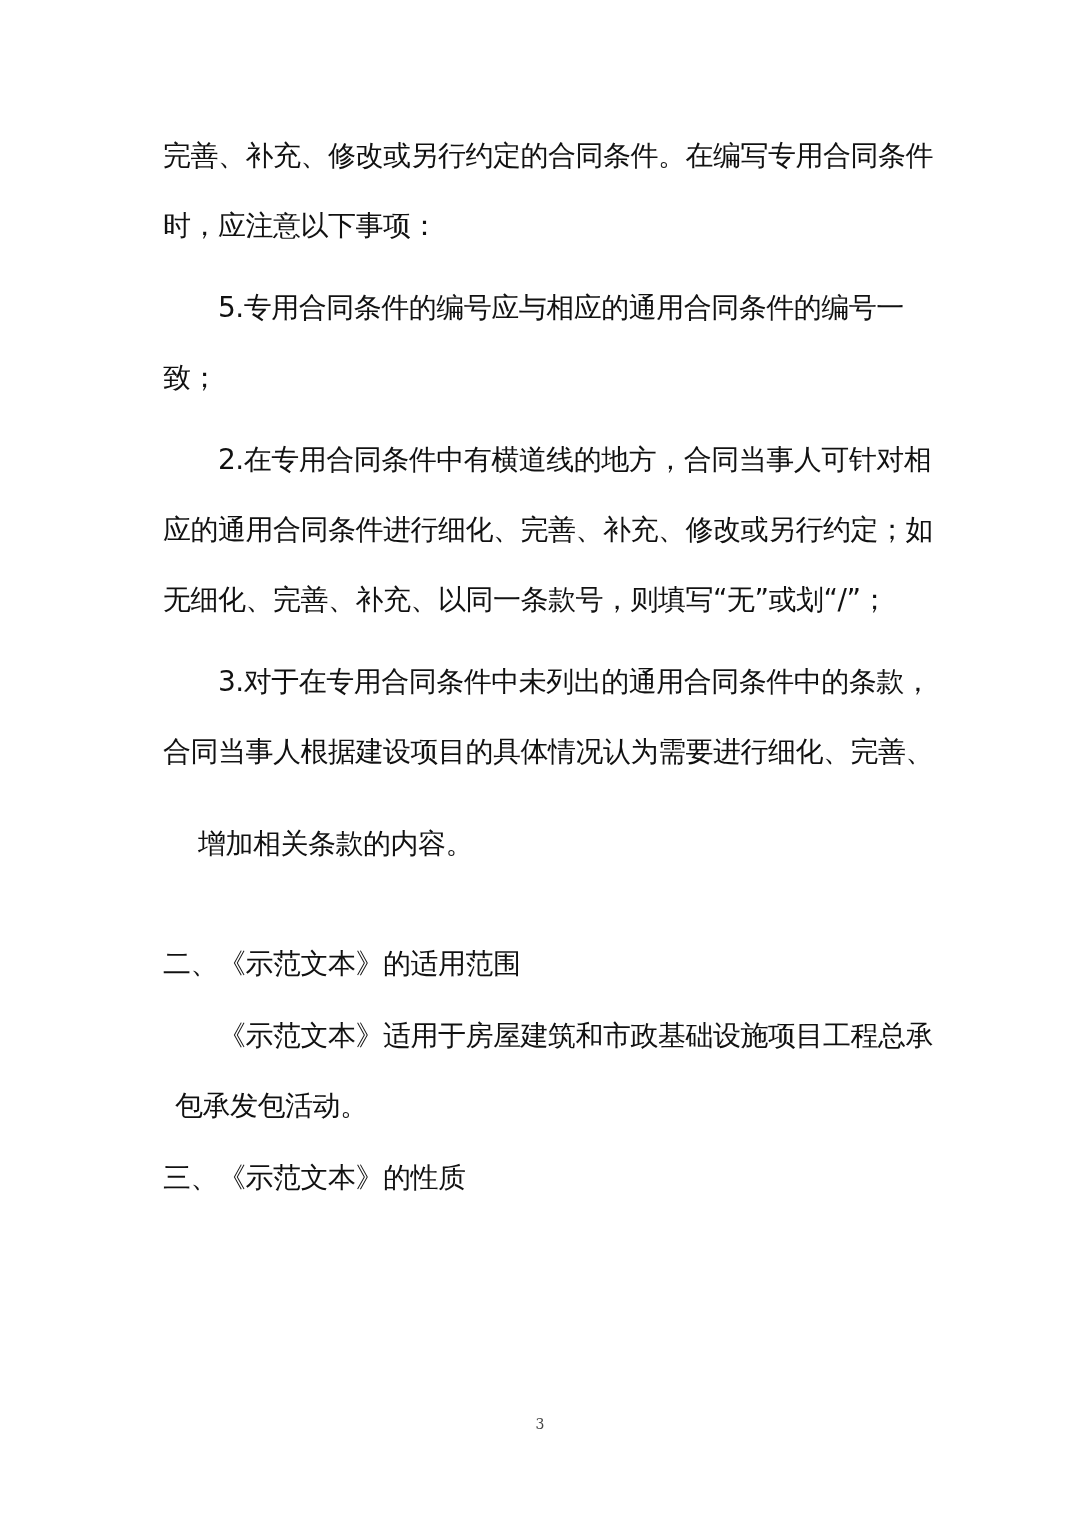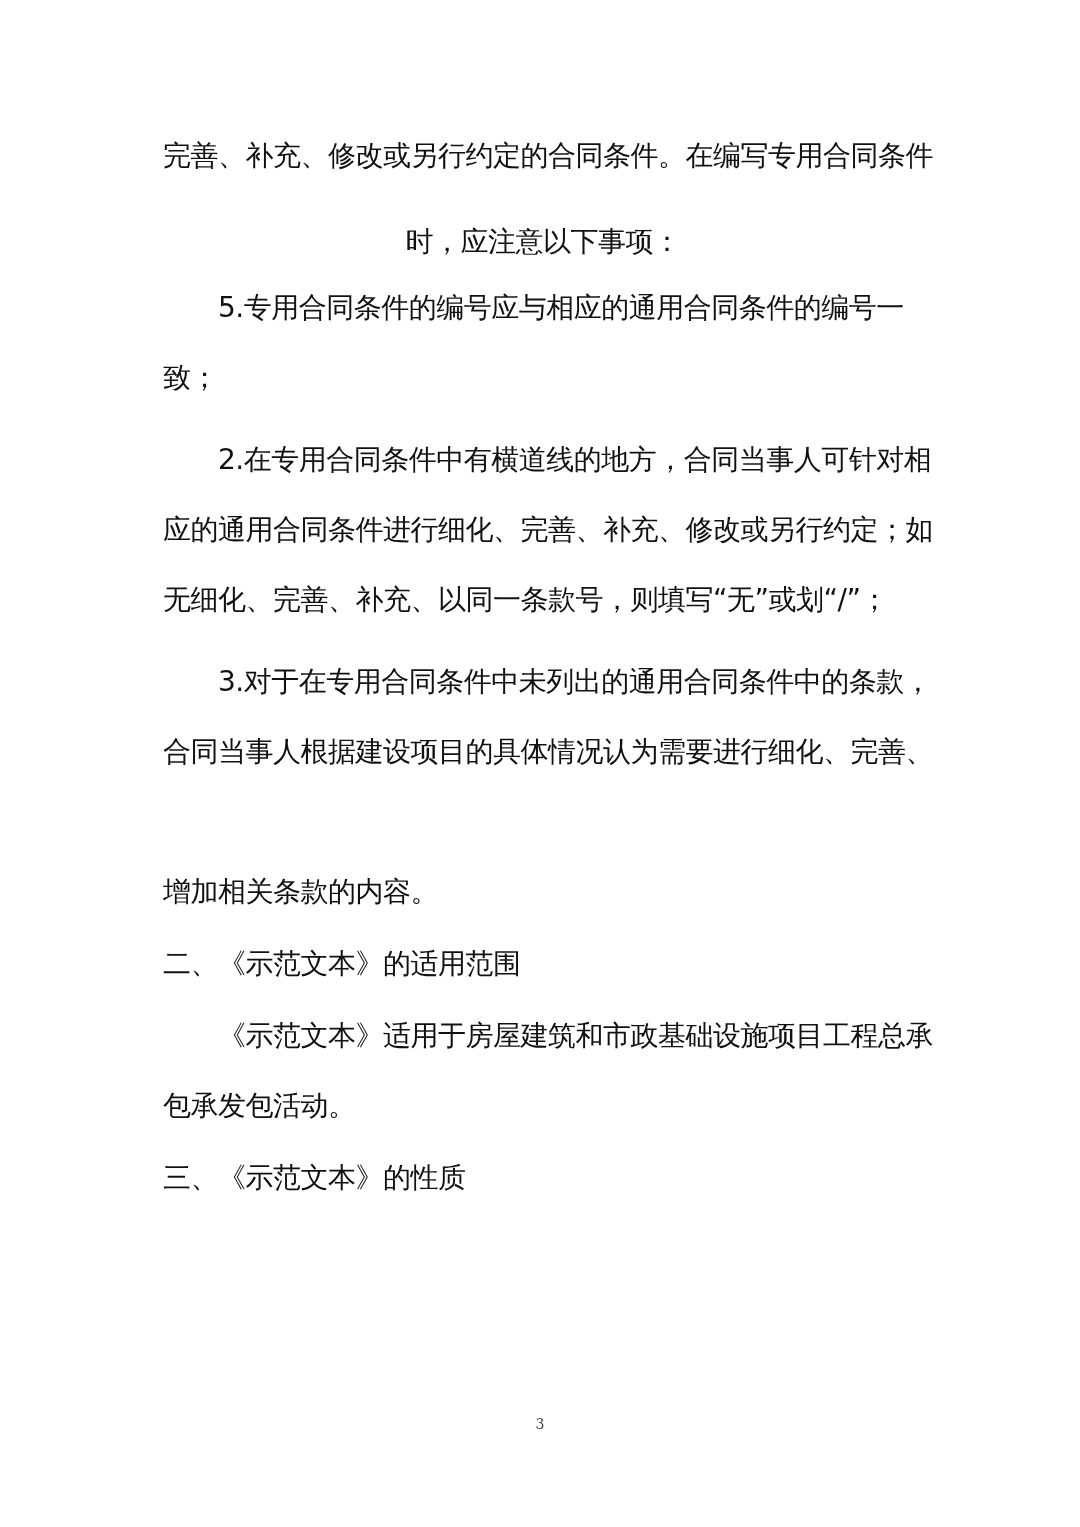--- a/index.html
+++ b/index.html
@@ -41,28 +41,28 @@
       font-family: "DejaVu Serif", "Liberation Serif", serif;
       font-size: 14px;
       color: #444;
     }
   </style>
 </head>
 <body>
 
 <div class="page">
   <div class="line" style="top:138px;">完善、补充、修改或另行约定的合同条件。在编写专用合同条件</div>
-  <div class="line" style="top:224px;text-align:center;">时，应注意以下事项：</div>
+  <div class="line" style="top:208px;">时，应注意以下事项：</div>
   <div class="line indent" style="top:290px;">5.专用合同条件的编号应与相应的通用合同条件的编号一</div>
   <div class="line" style="top:360px;">致；</div>
   <div class="line indent" style="top:442px;">2.在专用合同条件中有横道线的地方，合同当事人可针对相</div>
   <div class="line" style="top:512px;">应的通用合同条件进行细化、完善、补充、修改或另行约定；如</div>
   <div class="line" style="top:582px;">无细化、完善、补充、以同一条款号，则填写“无”或划“/”；</div>
   <div class="line indent" style="top:664px;">3.对于在专用合同条件中未列出的通用合同条件中的条款，</div>
   <div class="line" style="top:734px;">合同当事人根据建设项目的具体情况认为需要进行细化、完善、</div>
-  <div class="line" style="top:874px;">增加相关条款的内容。</div>
+  <div class="line" style="top:826px;margin-left:35px;">增加相关条款的内容。</div>
   <div class="line" style="top:946px;">二、《示范文本》的适用范围</div>
   <div class="line indent" style="top:1018px;">《示范文本》适用于房屋建筑和市政基础设施项目工程总承</div>
-  <div class="line" style="top:1088px;">包承发包活动。</div>
+  <div class="line" style="top:1088px;margin-left:12px;">包承发包活动。</div>
   <div class="line" style="top:1160px;">三、《示范文本》的性质</div>
 
   <div class="page-number">3</div>
 </div>
 
 </body></html>

